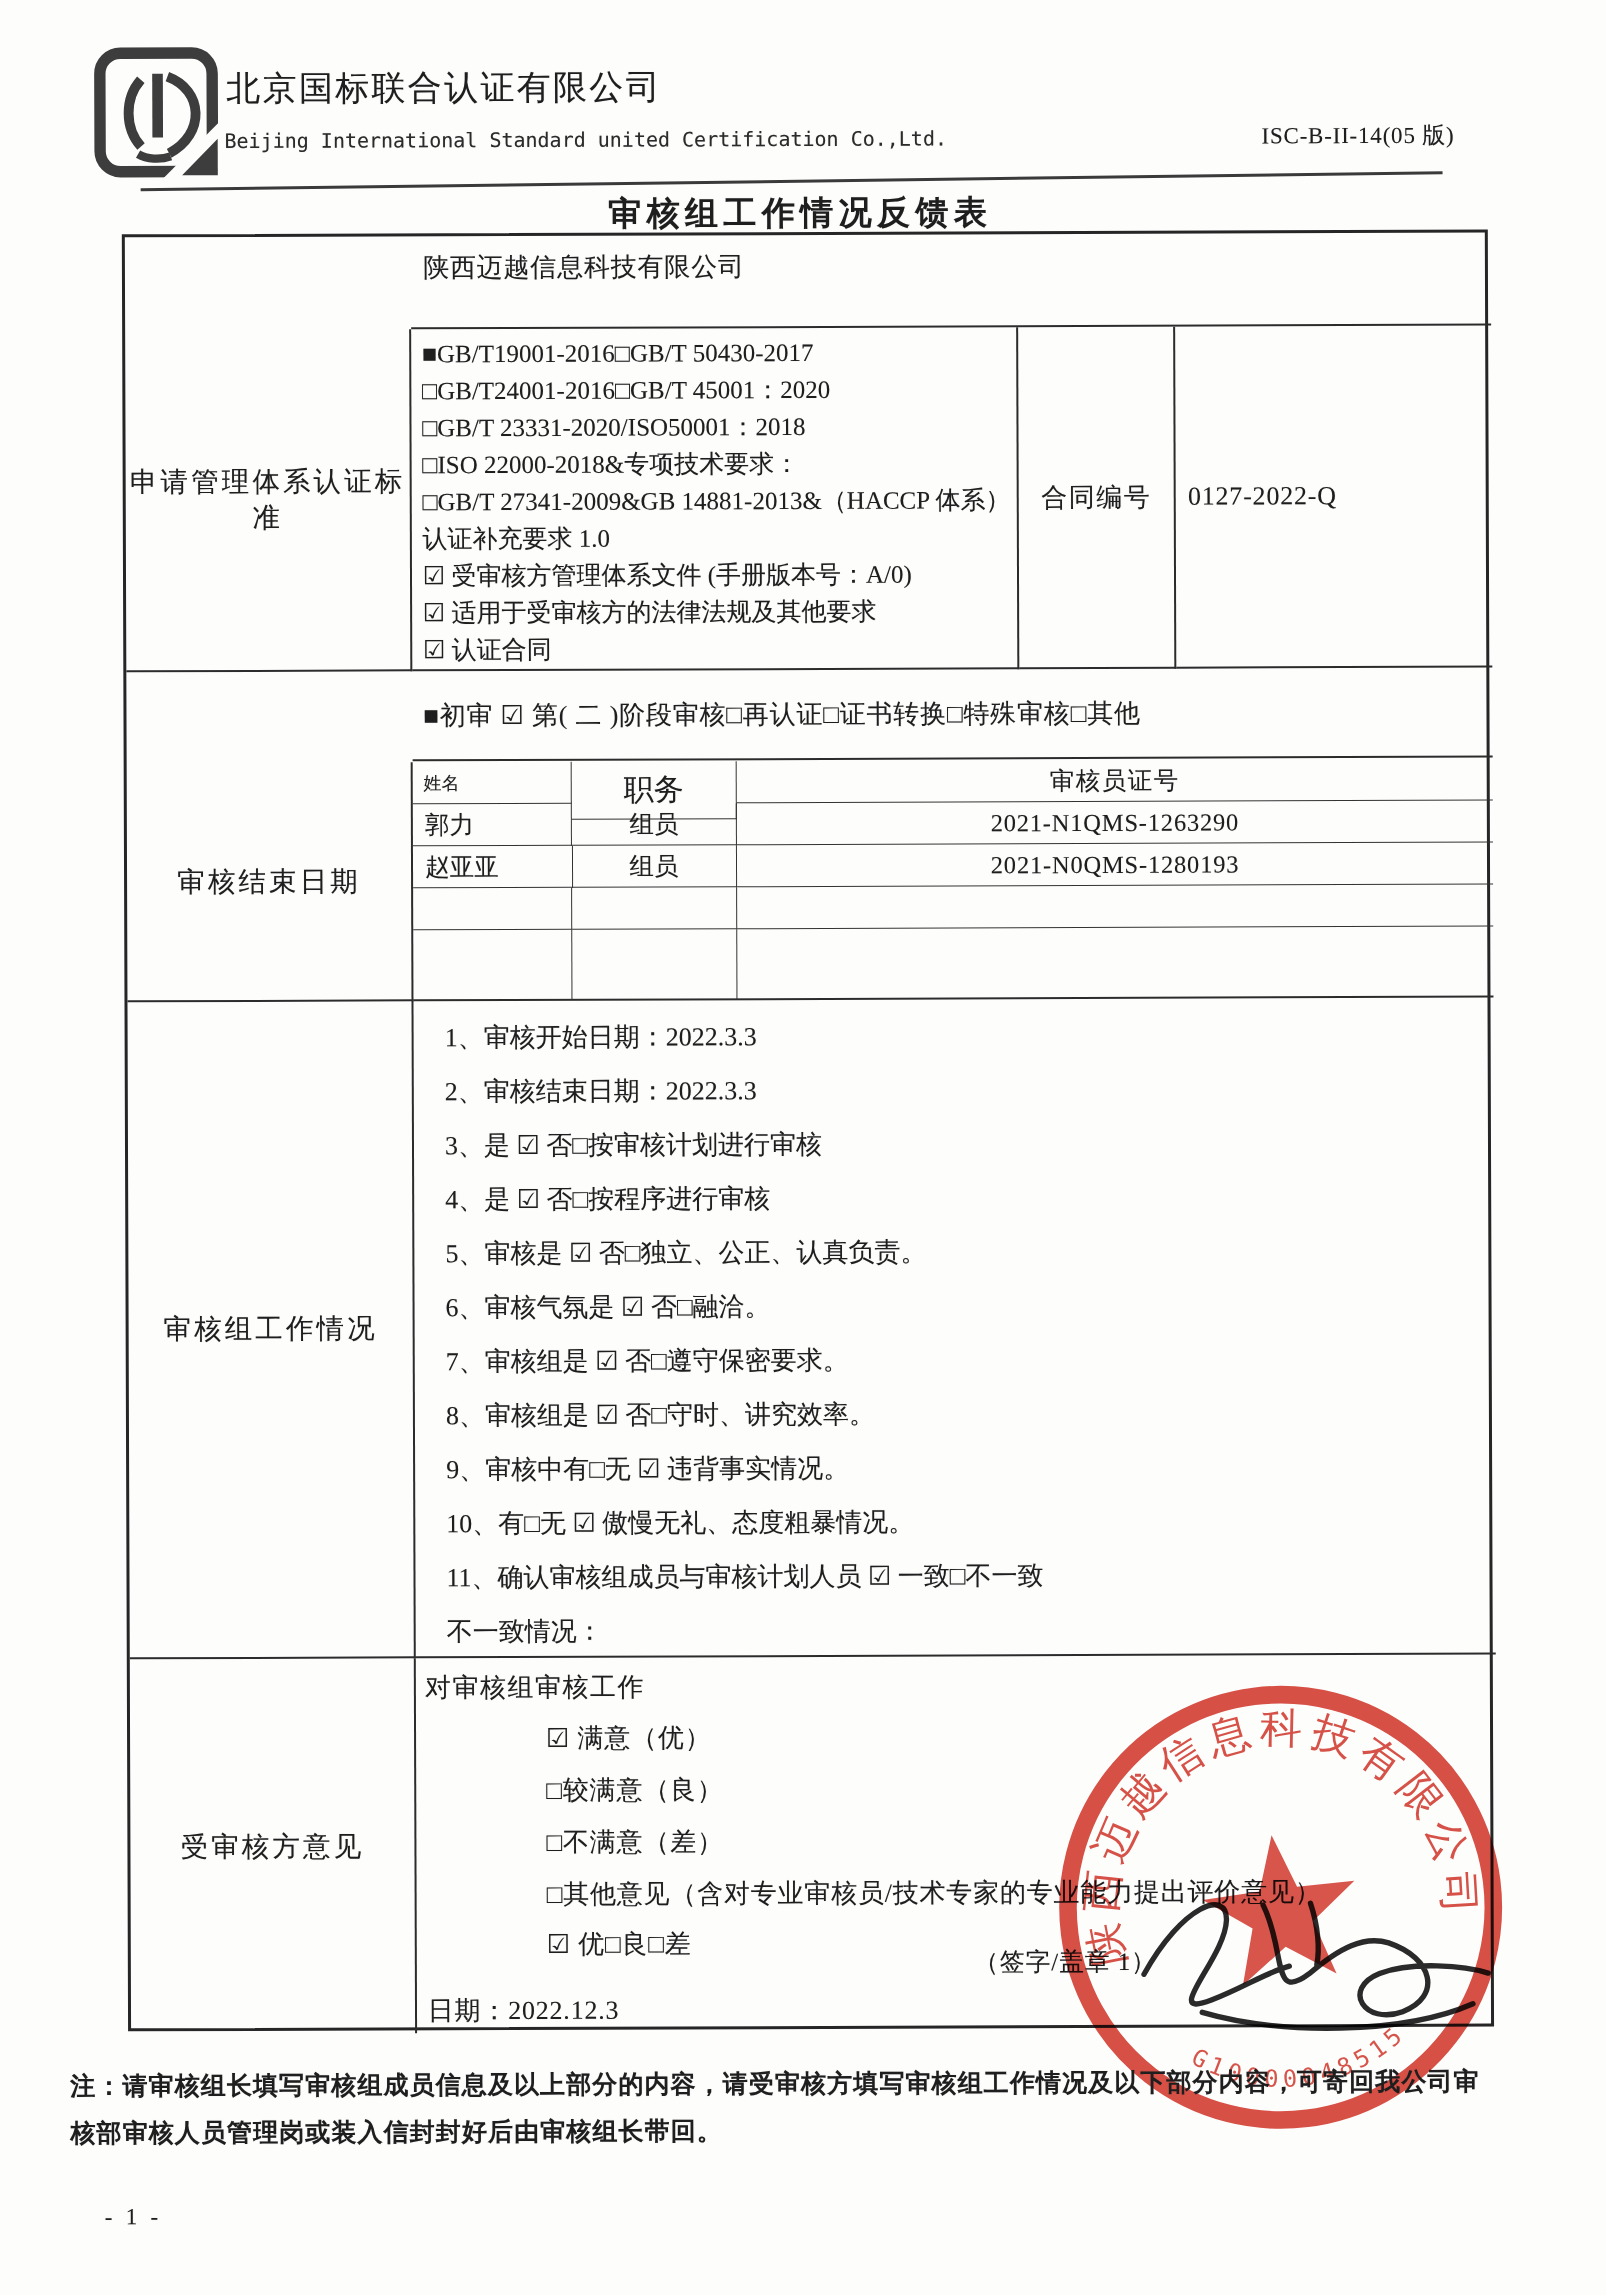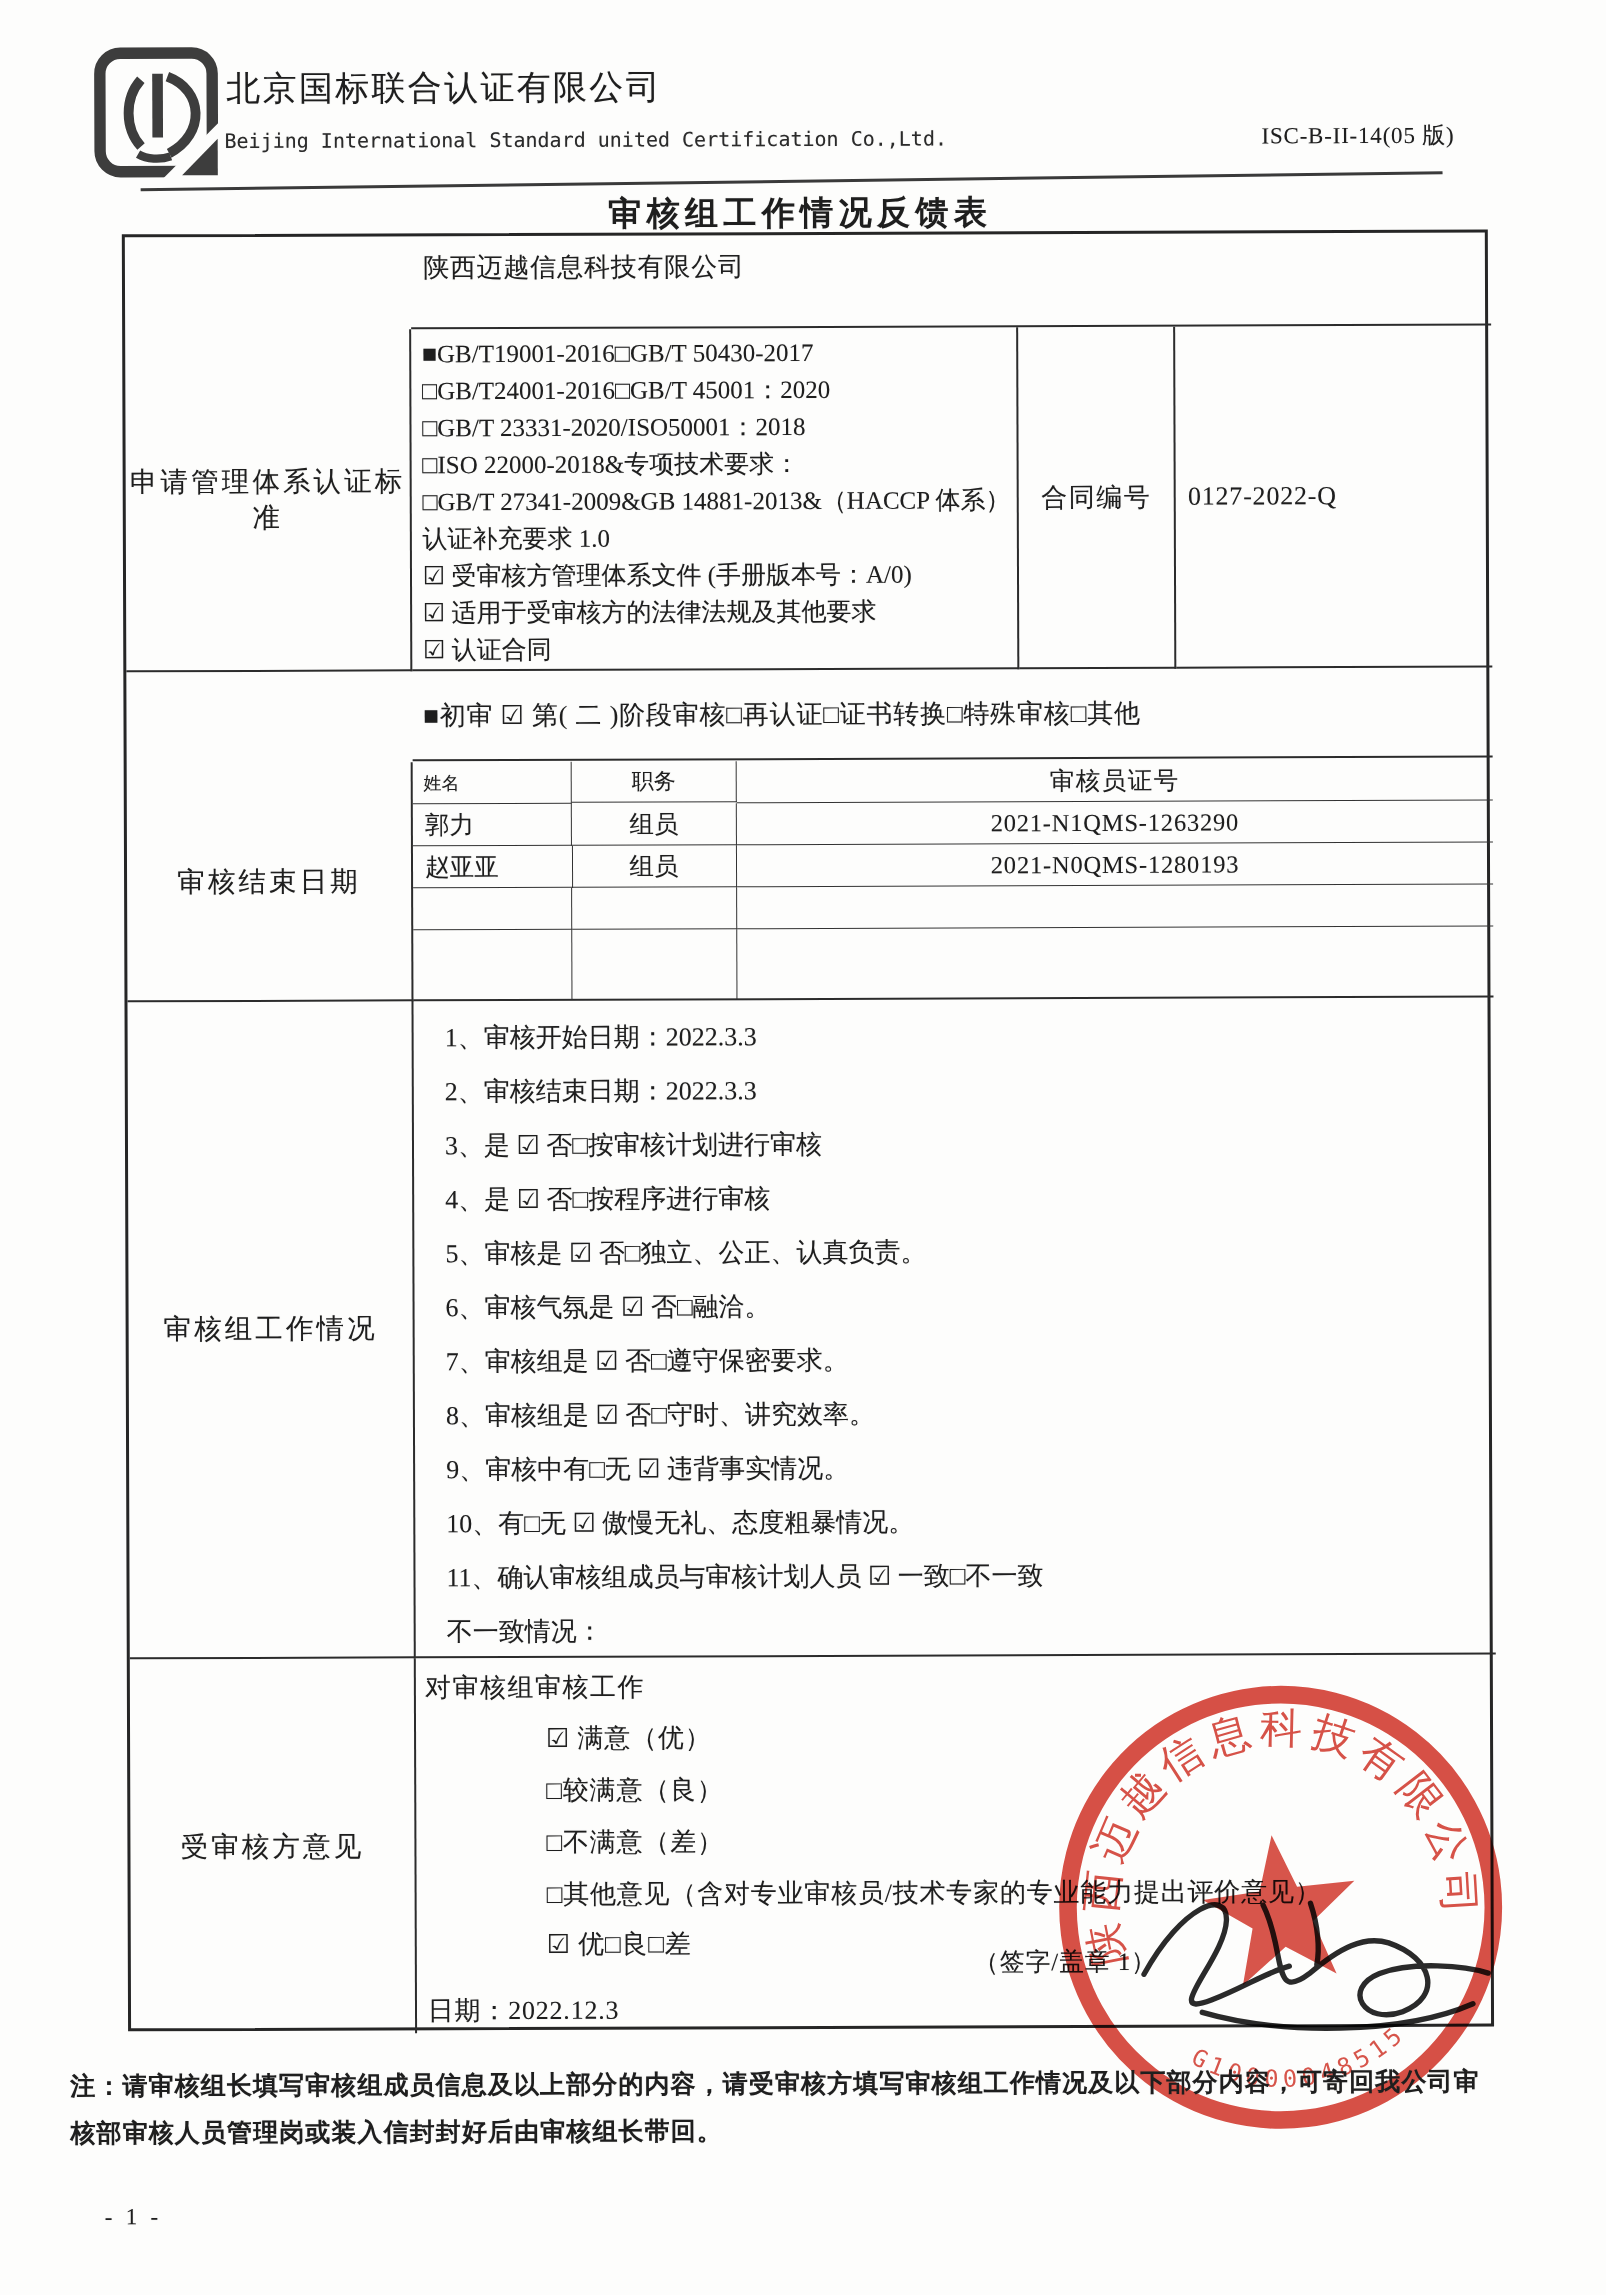--- a/index.html
+++ b/index.html
@@ -88,21 +88,21 @@
     </div>
     <div class="cell lbl bR bB softink" style="left:893px;top:93px;width:157px;height:342px;font-size:26px;letter-spacing:1.5px;">合同编号</div>
     <div class="cell vmid bB contract-val softink" style="left:1050px;top:93px;width:316px;height:342px;">0127-2022-Q</div>
 
     <div class="cell vmid bB softink" style="left:286px;top:435px;width:1080px;height:90px;font-size:26px;padding-left:10.7px;letter-spacing:0.8px;">■初审 ☑ 第( 二 )阶段审核□再认证□证书转换□特殊审核□其他</div>
 
     <div class="cell lbl bR bB softink" style="left:0;top:526px;width:286px;height:239px;">审核结束日期</div>
     <div class="cell bB" style="left:286px;top:526px;width:1080px;height:239px;">
 
       <div class="in-cell b2R b2B softink" style="left:0;top:0;width:159px;height:42px;padding-left:10.7px;font-size:18px;">姓名</div>
-      <div class="in-cell b2R b2B cen softink" style="left:159px;top:0;width:165px;height:41px;font-size:22px;">职务</div>
+      <div class="in-cell b2R b2B cen softink" style="left:159px;top:0;width:165px;height:58px;font-size:30px;">职务</div>
       <div class="in-cell b2B cen softink" style="left:324px;top:0;width:756px;height:42px;font-size:24.5px;letter-spacing:1.5px;">审核员证号</div>
 
       <div class="in-cell b2R b2B softink" style="left:0;top:42px;width:159px;height:42px;padding-left:12.2px;font-size:24.5px;">郭力</div>
       <div class="in-cell b2R b2B cen softink" style="left:159px;top:42px;width:165px;height:42px;font-size:24.5px;">组员</div>
       <div class="in-cell b2B cen softink" style="left:324px;top:42px;width:756px;height:42px;font-size:24.5px;letter-spacing:0.8px;">2021-N1QMS-1263290</div>
 
       <div class="in-cell b2R b2B softink" style="left:0;top:84px;width:160px;height:42px;padding-left:12.2px;font-size:24.5px;">赵亚亚</div>
       <div class="in-cell b2R b2B cen softink" style="left:159px;top:84px;width:165px;height:42px;font-size:24.5px;">组员</div>
       <div class="in-cell b2B cen softink" style="left:324px;top:84px;width:756px;height:42px;font-size:24.5px;letter-spacing:0.8px;">2021-N0QMS-1280193</div>
 

